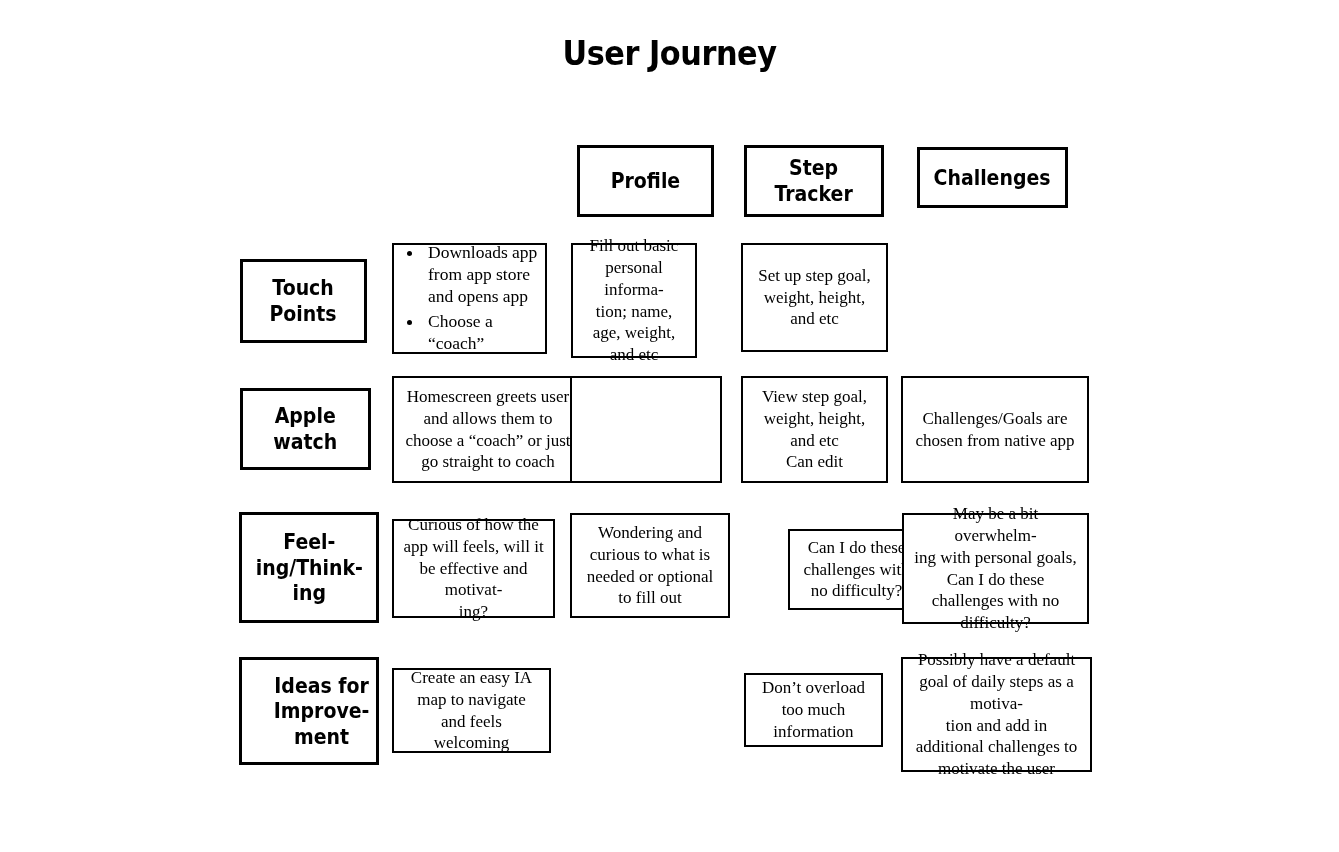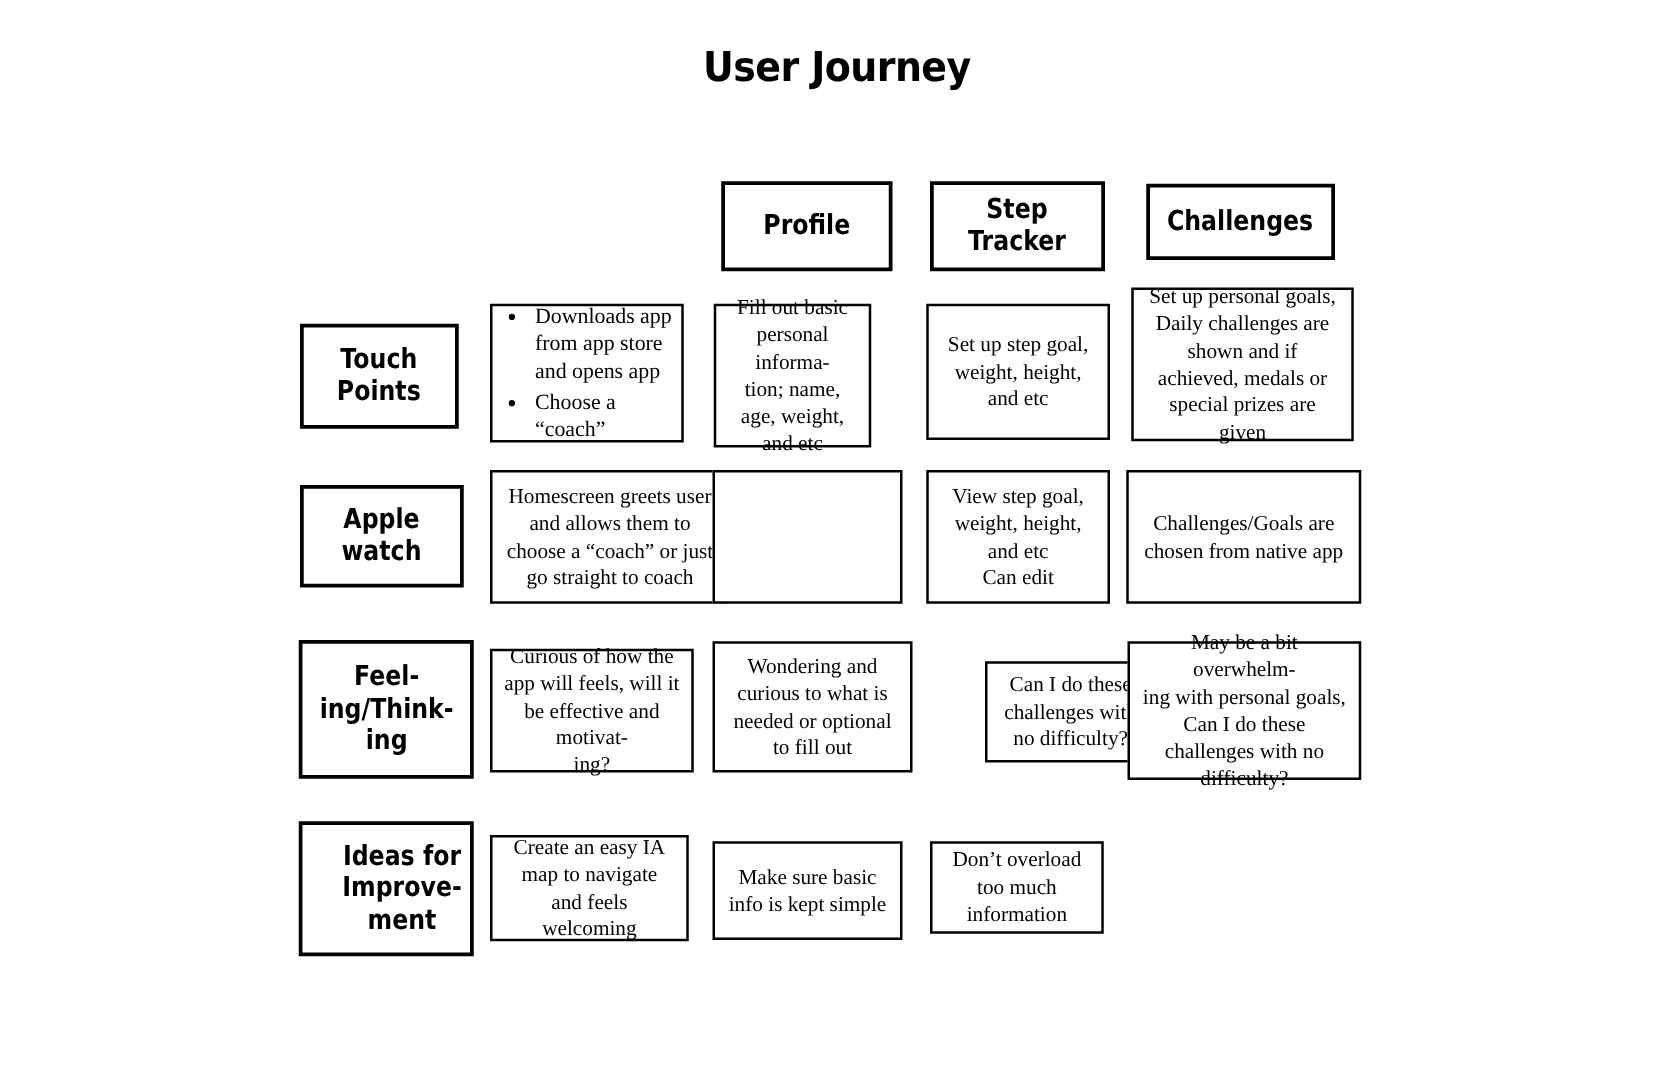--- a/index.html
+++ b/index.html
@@ -134,23 +134,20 @@
 
   <div class="box" style="left:571px; top:243px; width:126px; height:115px;">
     <div class="cell-text">Fill out basic personal informa-
 tion; name, age, weight, and etc</div>
   </div>
 
   <div class="box" style="left:741px; top:243px; width:147px; height:109px;">
     <div class="cell-text">Set up step goal, weight, height, and etc</div>
   </div>
 
-  <div class="box" style="left:905px; top:230px; width:178px; height:123px;">
-    <div class="cell-text">Set up personal goals, Daily challenges are shown and if achieved, medals or special prizes are given</div>
-  </div>
 
   <div class="box" style="left:392px; top:376px; width:192px; height:107px;">
     <div class="cell-text">Homescreen greets user and allows them to choose a “coach” or just go straight to coach</div>
   </div>
 
   <div class="box" style="left:570px; top:376px; width:152px; height:107px;">
     <div class="cell-text"></div>
   </div>
 
   <div class="box" style="left:741px; top:376px; width:147px; height:107px;">
@@ -177,22 +174,23 @@
 
   <div class="box" style="left:902px; top:513px; width:187px; height:111px;">
     <div class="cell-text">May be a bit overwhelm-
 ing with personal goals, Can I do these challenges with no difficulty?</div>
   </div>
 
   <div class="box" style="left:392px; top:668px; width:159px; height:85px;">
     <div class="cell-text">Create an easy IA map to navigate and feels welcoming</div>
   </div>
 
-  <div class="box" style="left:570px; top:673px; width:152px; height:79px;">
-    <div class="cell-text">Make sure basic info is kept simple</div>
-  </div>
 
   <div class="box" style="left:744px; top:673px; width:139px; height:74px;">
     <div class="cell-text">Don’t overload too much information</div>
   </div>
 
+  <div class="box" style="left:901px; top:657px; width:191px; height:115px;">
+    <div class="cell-text">Possibly have a default goal of daily steps as a motiva-
+tion and add in additional challenges to motivate the user</div>
+  </div>
 
 </div>
 
 </body></html>

